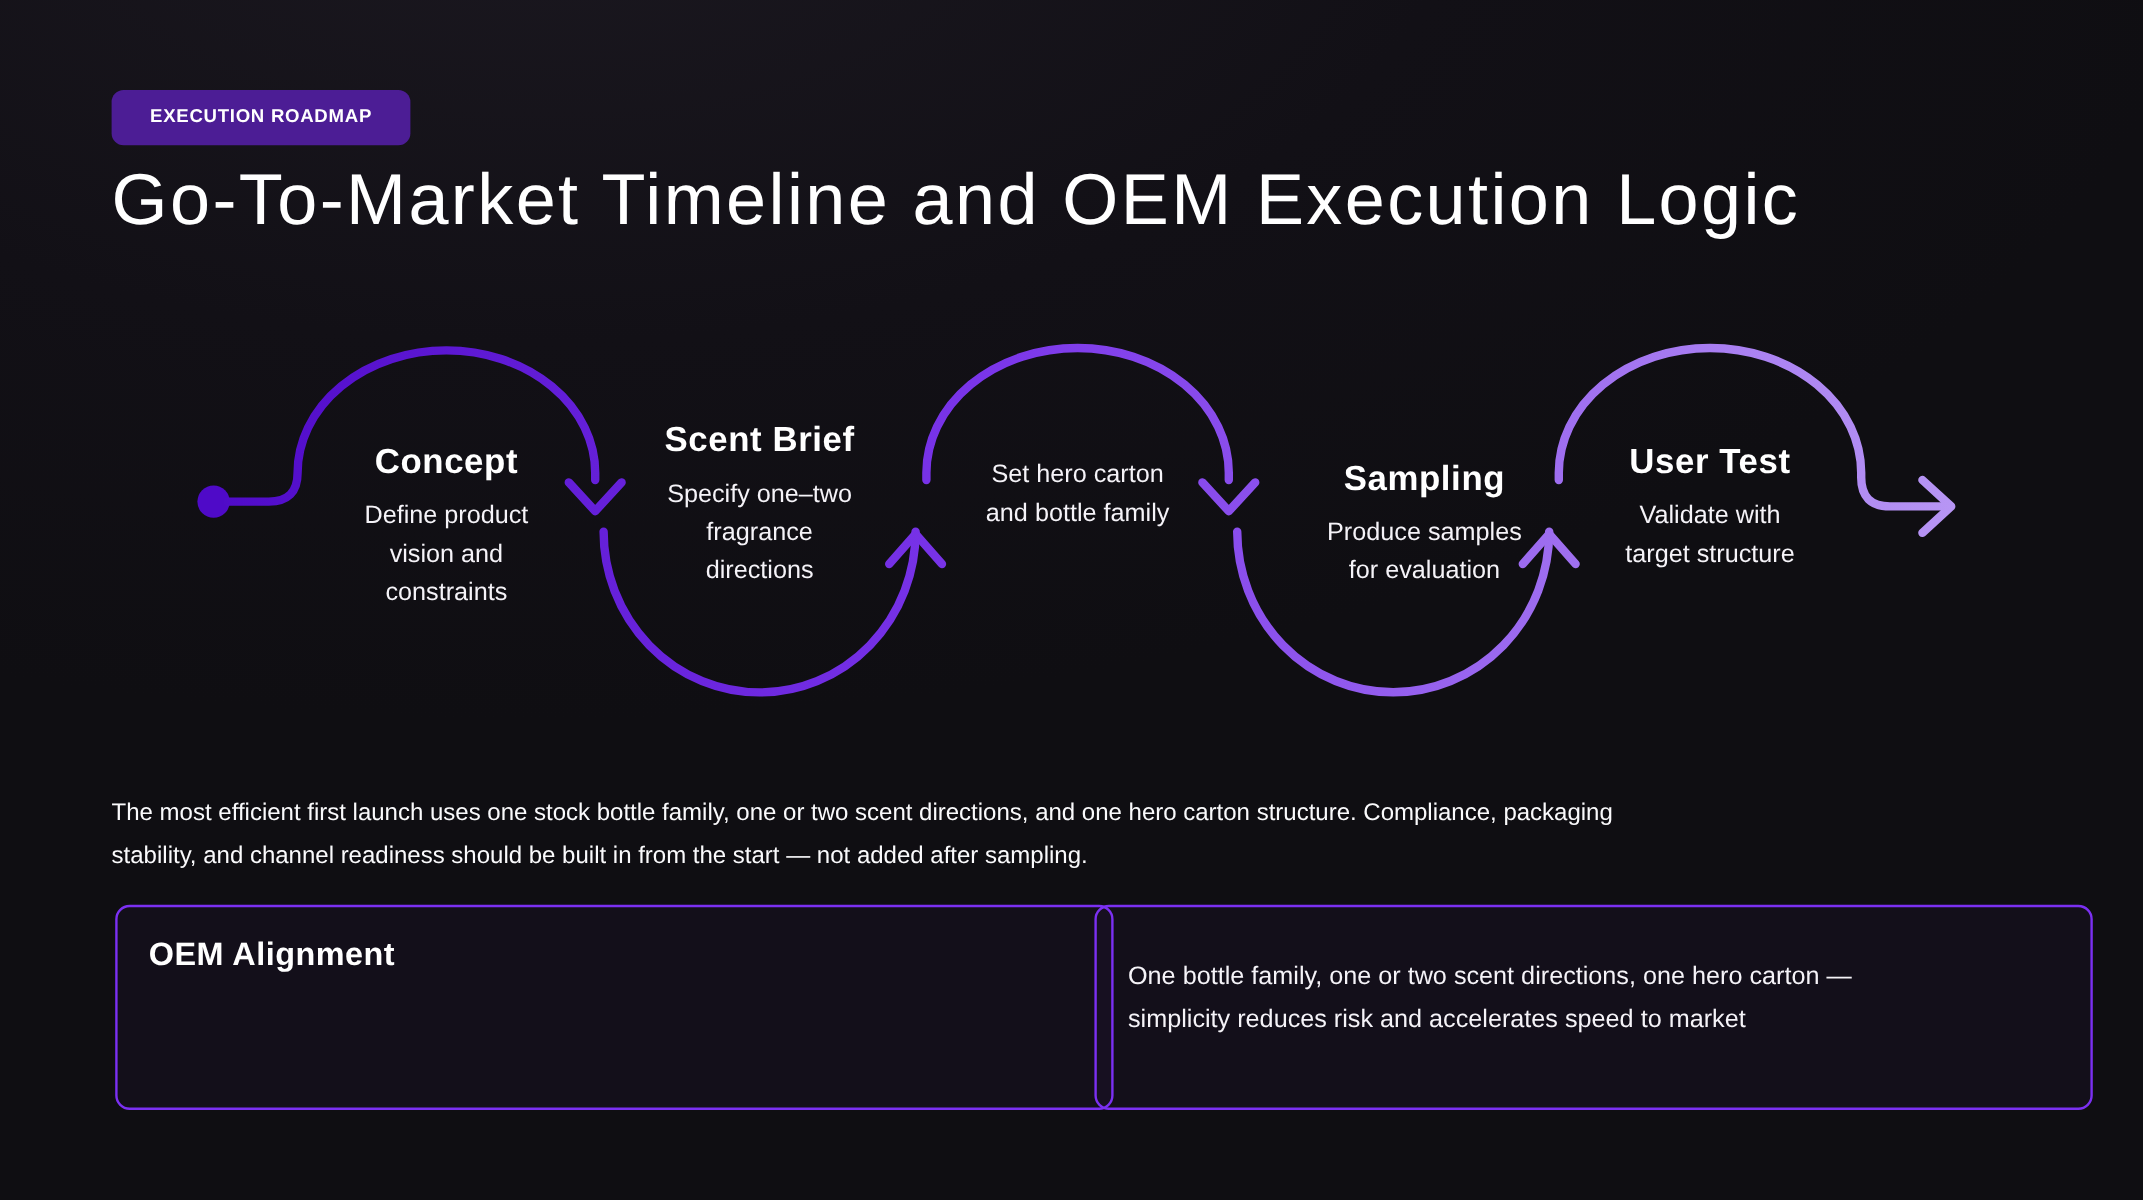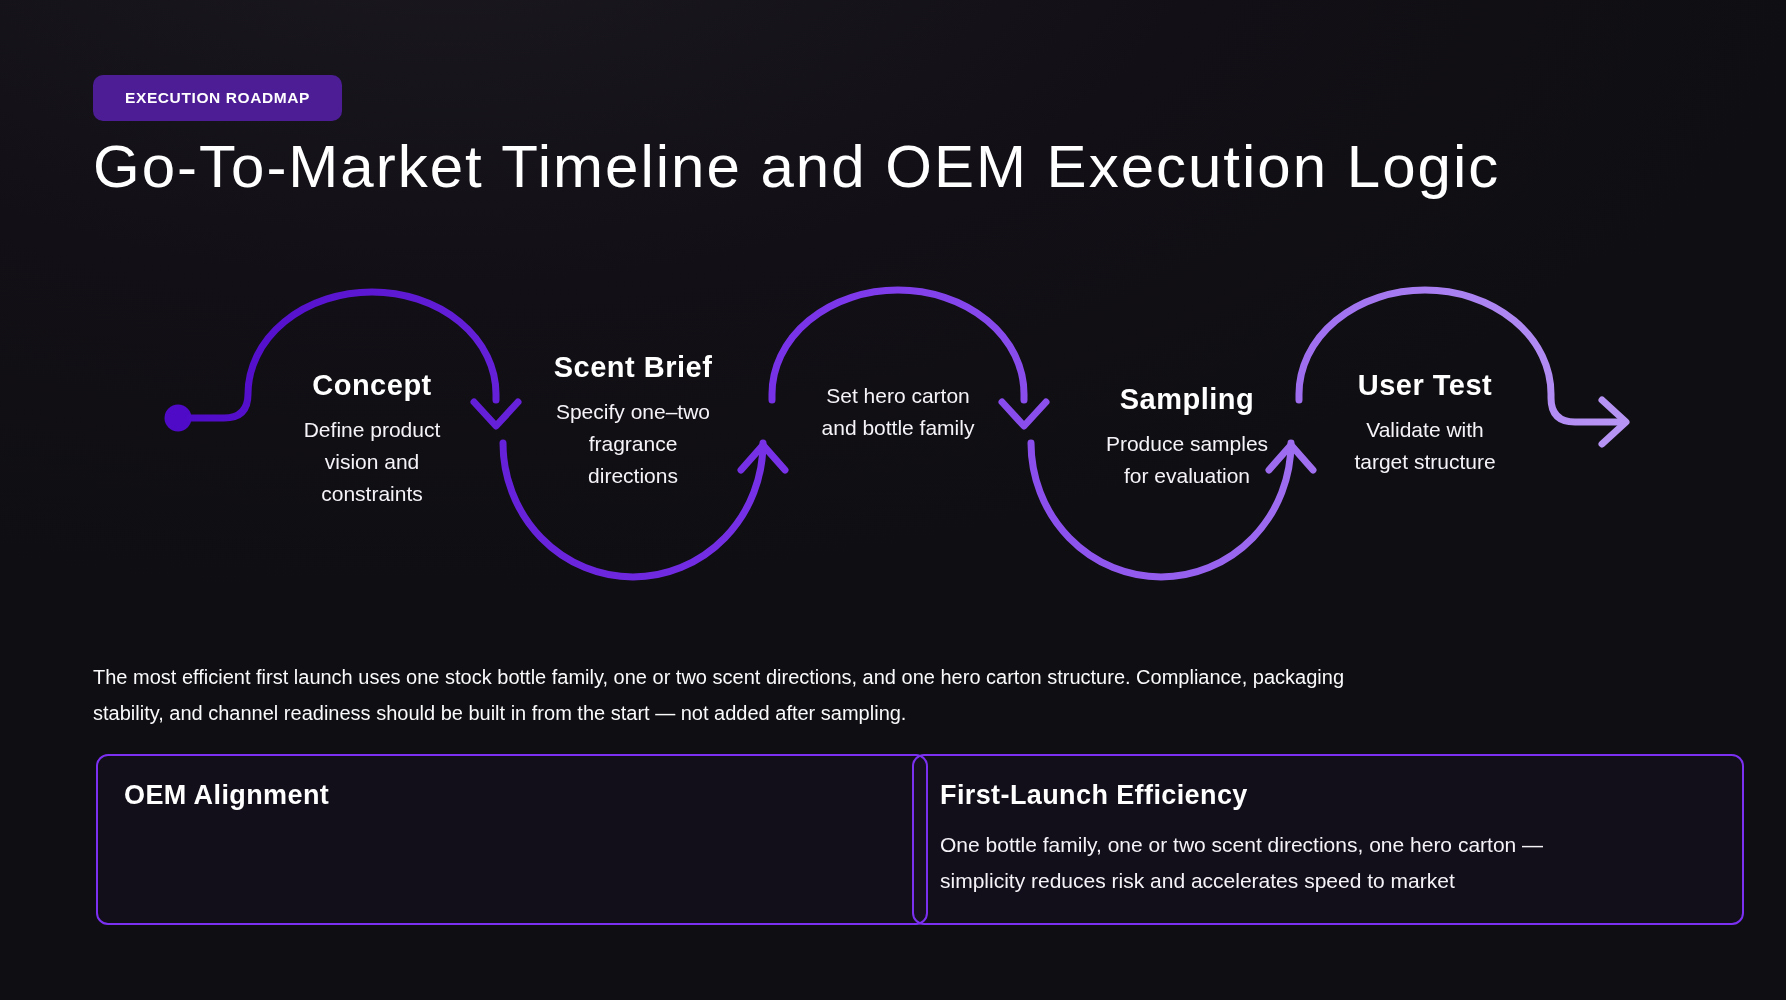--- a/index.html
+++ b/index.html
@@ -138,18 +138,17 @@
 <div class="intro">
   <span>The most efficient first launch uses one stock bottle family, one or two scent directions, and one hero carton structure. Compliance, packaging</span><br>
   <span>stability, and channel readiness should be built in from the start — not added after sampling.</span>
 </div>
 
 <div class="card card-left">
   <div class="card-title">OEM Alignment</div>
 </div>
 
 <div class="card card-right">
-  <div class="card-title">First-Launch Efficiency</div>
   <div class="card-body">
     <span>One bottle family, one or two scent directions, one hero carton —</span><br>
     <span>simplicity reduces risk and accelerates speed to market</span>
   </div>
 </div>
 
 </body></html>

